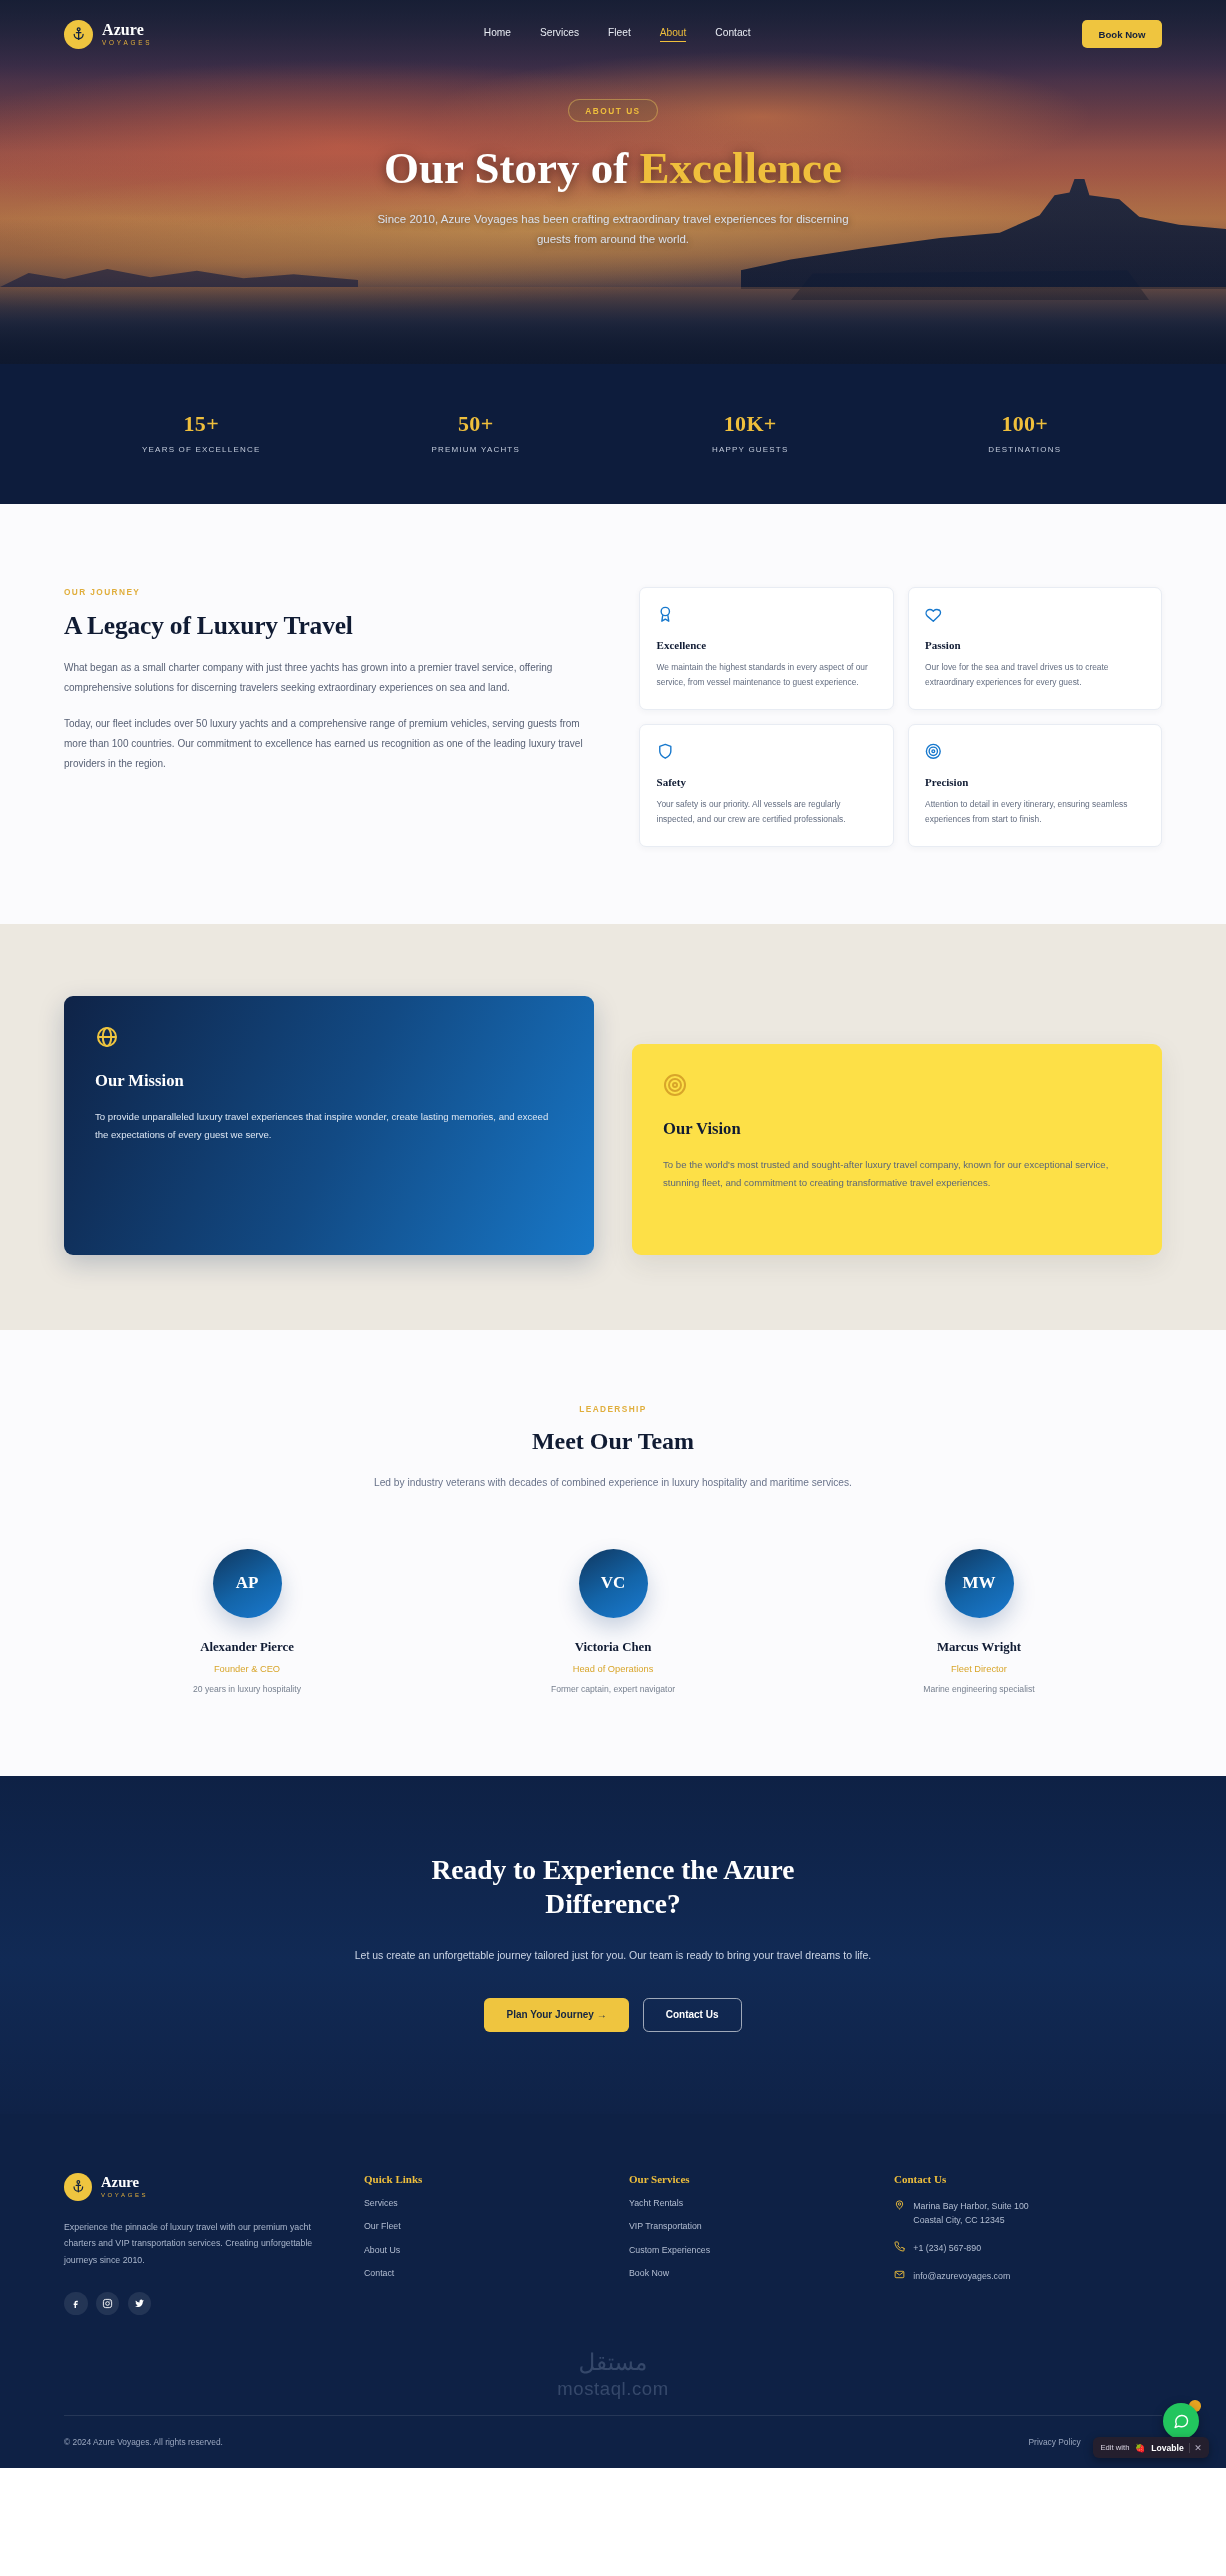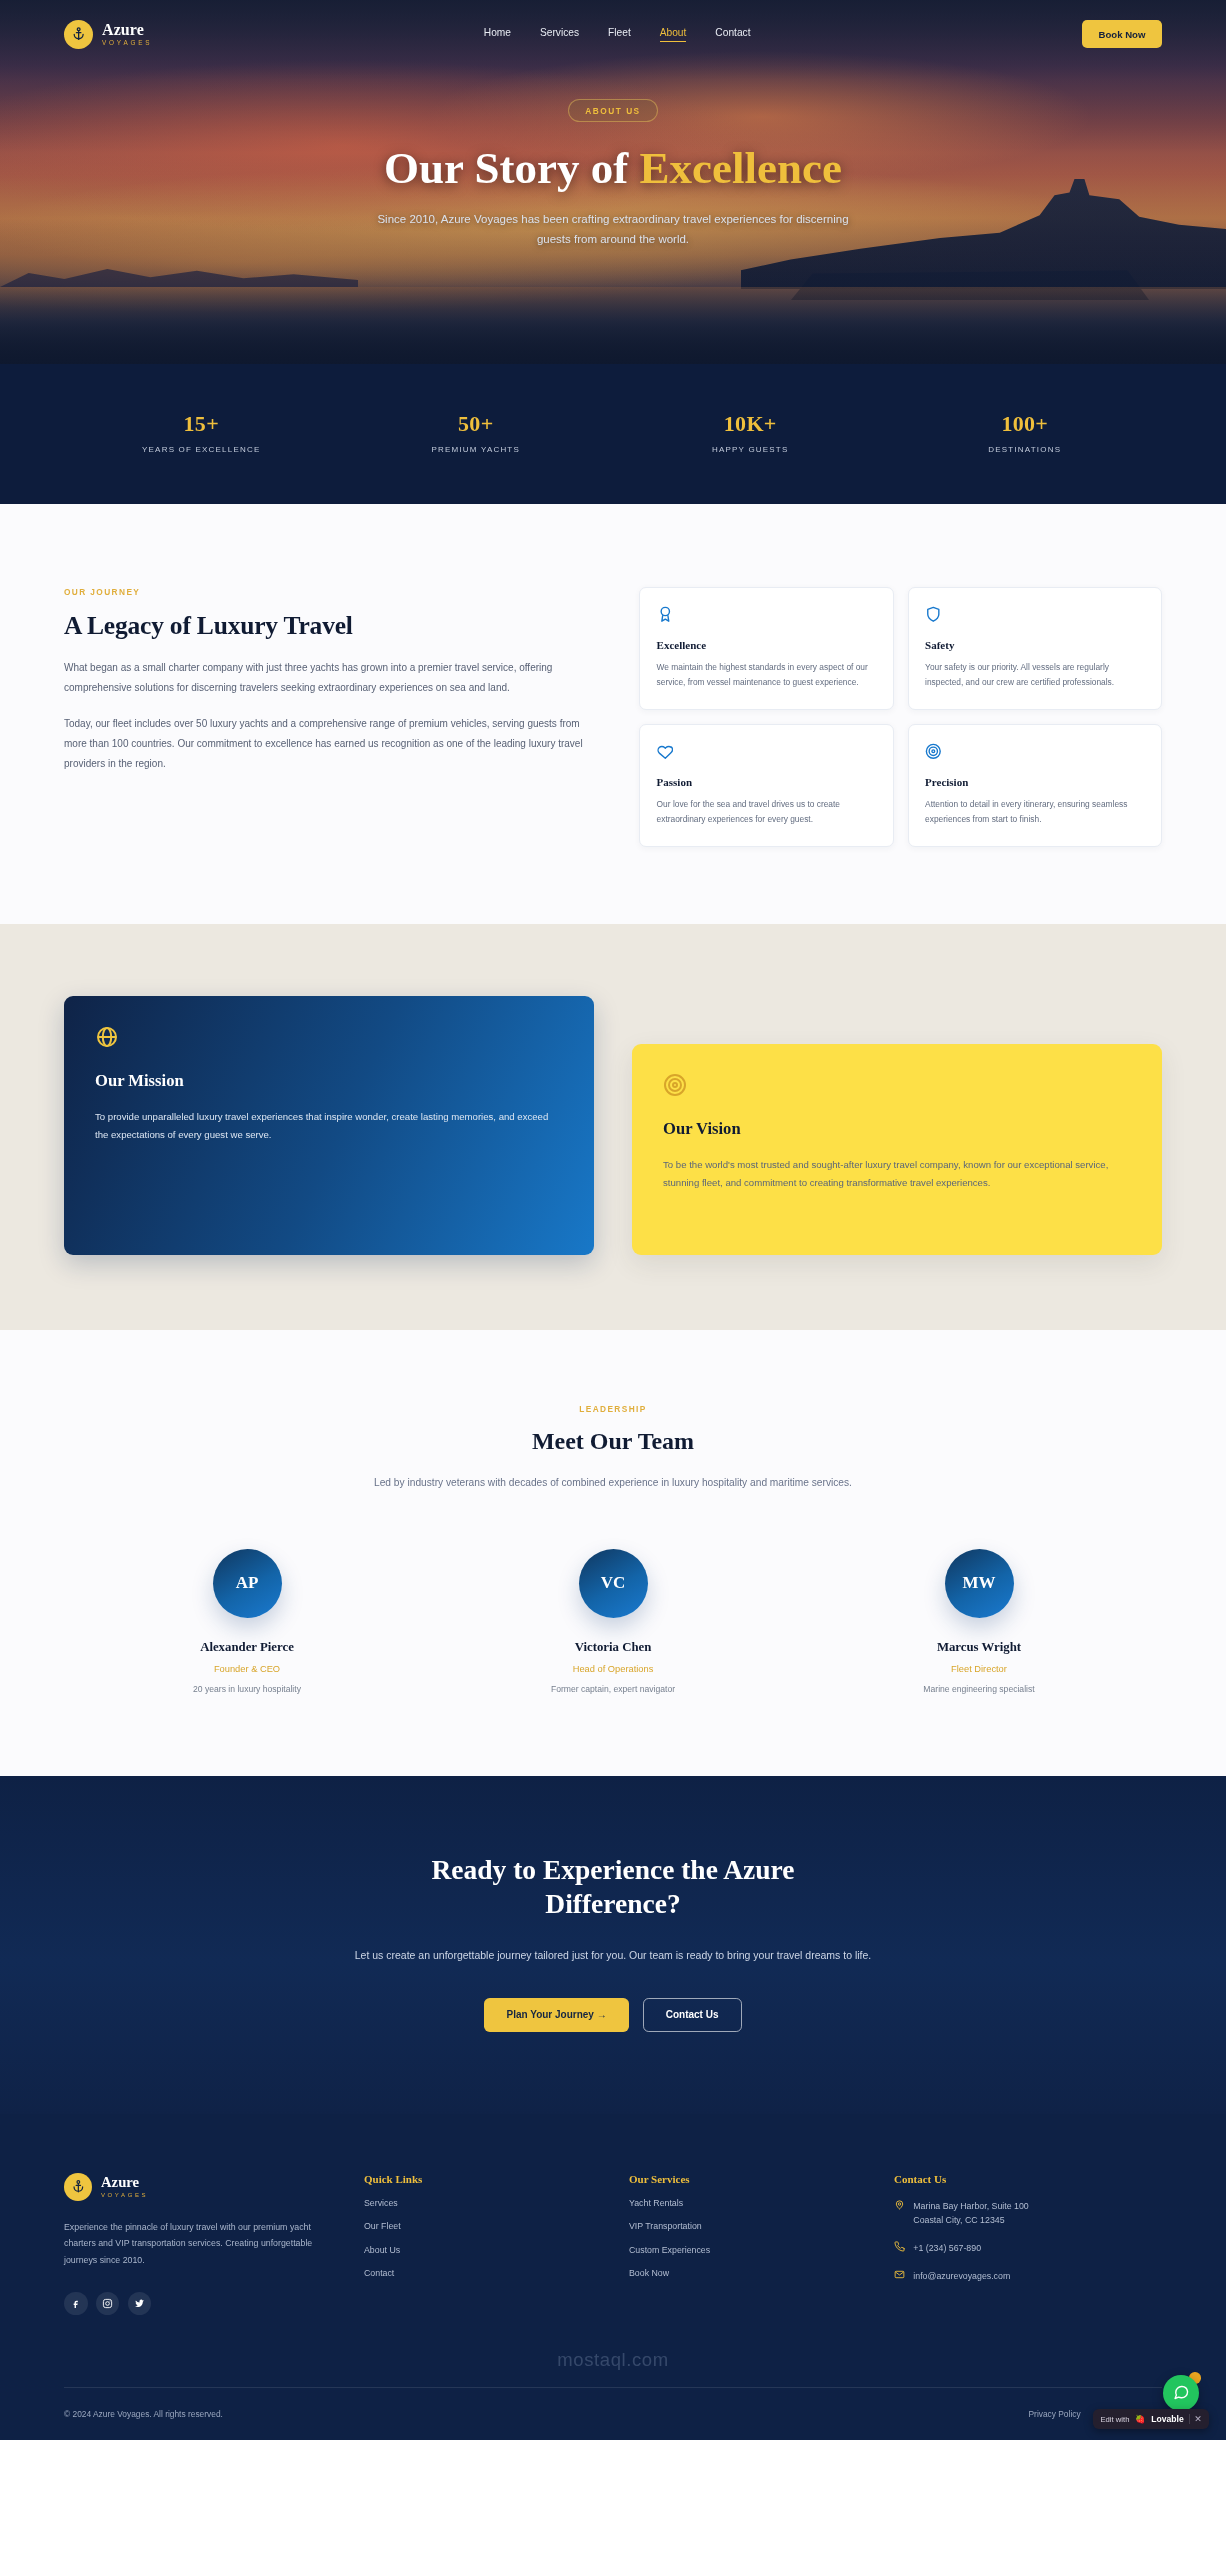--- a/index.html
+++ b/index.html
@@ -347,35 +347,35 @@
             <path d="M8.21 13.89 7 22l5-3 5 3-1.21-8.11"></path>
         </svg>
       </div>
       <div class="value-name serif">Excellence</div>
       <div class="value-desc">We maintain the highest standards in every aspect of our service, from vessel maintenance to guest experience.</div>
     </div>
 
     <div class="value-card">
       <div class="value-icon">
         <svg viewBox="0 0 24 24" fill="none" stroke="currentColor" stroke-width="2" stroke-linecap="round" stroke-linejoin="round">
-          <path d="M12 22s8-4 8-10V5l-8-3-8 3v7c0 6 8 10 8 10z"></path>
+          <path d="M20.8 6.6a5.5 5.5 0 0 0-7.8 0L12 7.6l-1-1a5.5 5.5 0 0 0-7.8 7.8l1 1L12 22l7.8-7.6 1-1a5.5 5.5 0 0 0 0-7.8z"></path>
         </svg>
       </div>
-      <div class="value-name serif">Safety</div>
-      <div class="value-desc">Your safety is our priority. All vessels are regularly inspected, and our crew are certified professionals.</div>
+      <div class="value-name serif">Passion</div>
+      <div class="value-desc">Our love for the sea and travel drives us to create extraordinary experiences for every guest.</div>
     </div>
 
     <div class="value-card">
       <div class="value-icon">
         <svg viewBox="0 0 24 24" fill="none" stroke="currentColor" stroke-width="2" stroke-linecap="round" stroke-linejoin="round">
-          <path d="M20.8 6.6a5.5 5.5 0 0 0-7.8 0L12 7.6l-1-1a5.5 5.5 0 0 0-7.8 7.8l1 1L12 22l7.8-7.6 1-1a5.5 5.5 0 0 0 0-7.8z"></path>
+          <path d="M12 22s8-4 8-10V5l-8-3-8 3v7c0 6 8 10 8 10z"></path>
         </svg>
       </div>
-      <div class="value-name serif">Passion</div>
-      <div class="value-desc">Our love for the sea and travel drives us to create extraordinary experiences for every guest.</div>
+      <div class="value-name serif">Safety</div>
+      <div class="value-desc">Your safety is our priority. All vessels are regularly inspected, and our crew are certified professionals.</div>
     </div>
 
     <div class="value-card">
       <div class="value-icon">
         <svg viewBox="0 0 24 24" fill="none" stroke="currentColor" stroke-width="2">
           <circle cx="12" cy="12" r="10"></circle>
             <circle cx="12" cy="12" r="6"></circle>
             <circle cx="12" cy="12" r="2"></circle>
         </svg>
       </div>
@@ -536,20 +536,21 @@
             <rect x="2.5" y="5" width="19" height="14" rx="2"></rect>
               <path d="m3 6.5 9 6.5 9-6.5"></path>
           </svg>
         </span>
         <span class="f-ci-text">info@azurevoyages.com</span>
       </div>
     </div>
   </div>
 
   <div class="watermark">
+    <div class="wm-ar">مستقل</div>
     <div class="wm-en">mostaql.com</div>
   </div>
 
   <div class="footer-bottom">
     <span class="copyright">© 2024 Azure Voyages. All rights reserved.</span>
     <span class="legal">
       <a>Privacy Policy</a>
       <a>Terms of Service</a>
     </span>
   </div>

